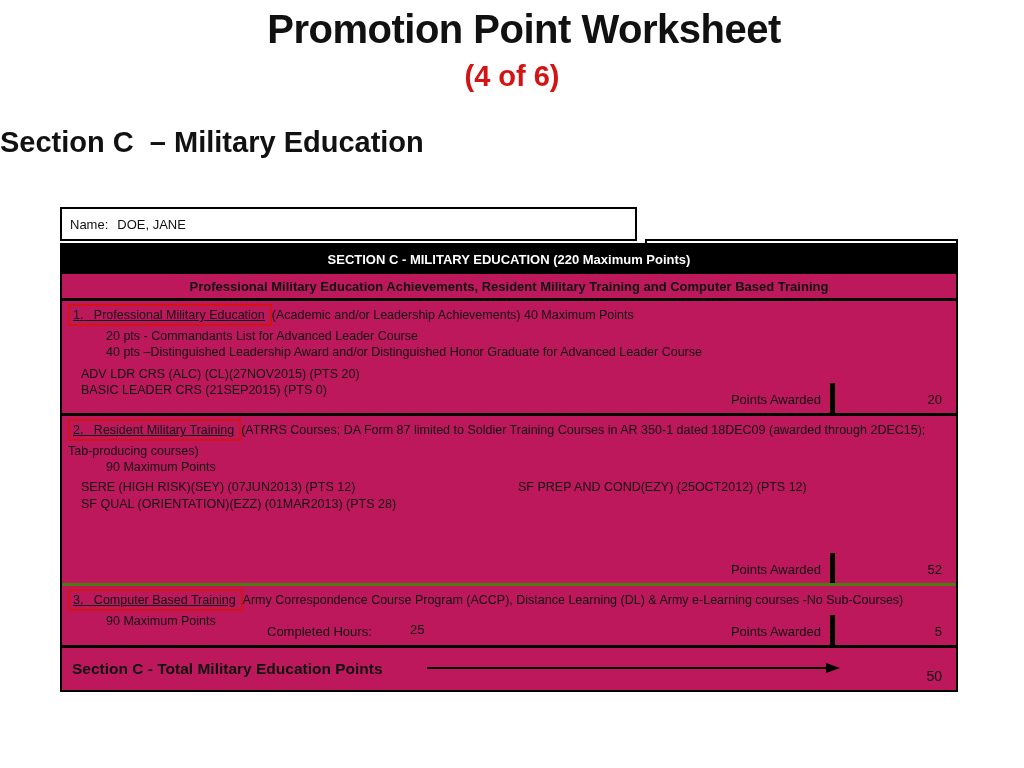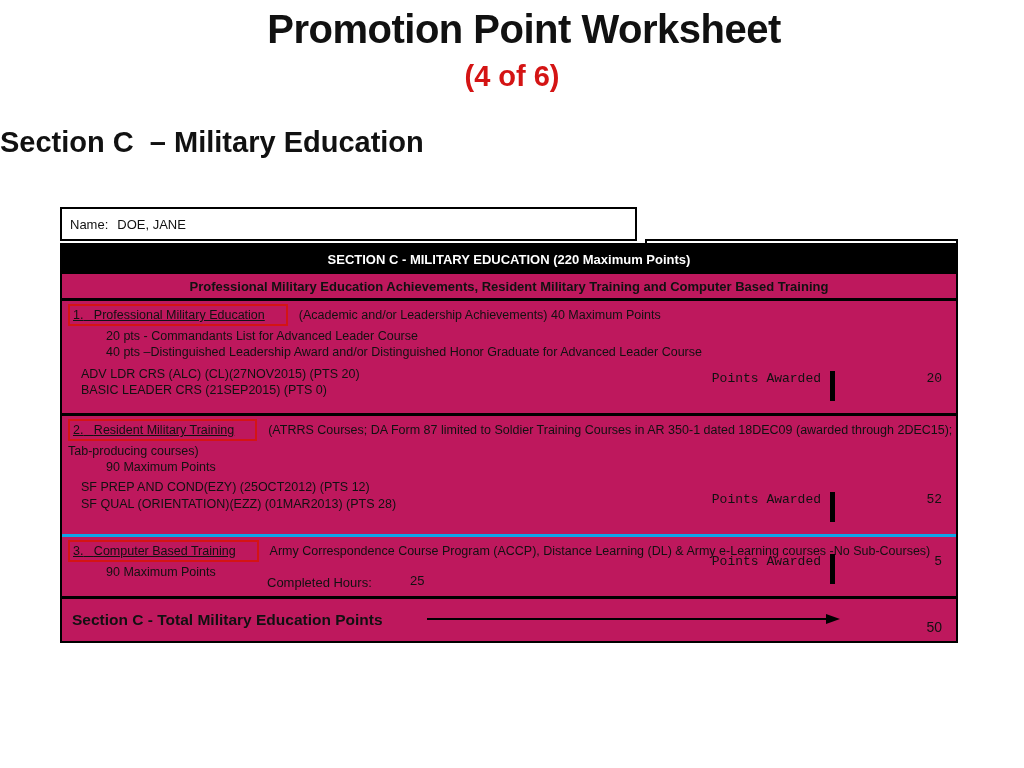--- a/index.html
+++ b/index.html
@@ -30,35 +30,35 @@
 
   
   .form-body{position:absolute;left:60px;top:243px;width:898px;border:2px solid #000;background:#be185d;}
   .black-bar{height:29px;background:var(--bar-bg);color:var(--bar-text);
     display:flex;align-items:center;justify-content:center;font-size:13px;font-weight:bold;}
   .form-subtitle{height:27px;border-bottom:3px solid #000;display:flex;align-items:center;
     justify-content:center;font-size:13px;font-weight:bold;}
 
   .sec{position:relative;font-size:12.5px;line-height:16px;padding:3px 6px 0 6px;}
   .sec1{height:115px;border-bottom:3px solid #000;}
-  .sec2{height:121px;border-bottom:3px solid #0ea5e9;}
+  .sec2{height:170px;border-bottom:3px solid #4d7c0f;}
   .sec3{height:62px;border-bottom:3px solid #000;}
 
   .sec-line1{display:flex;align-items:center;white-space:nowrap;margin-bottom:2px;}
-  .red-box{display:inline-flex;border:2px solid var(--accent-red);padding:1px 21px 1px 3px;margin-right:11px;}
+  .red-box{display:inline-flex;border:2px solid var(--accent-red);padding:1px 5px 1px 3px;margin-right:0;}
   .red-box .inner{text-decoration:underline;white-space:pre;}
   .indent38{padding-left:38px;}
   .indent13{padding-left:13px;}
   .flushleft{padding-left:0;}
   .spacer6{height:6px;}
   .spacer4{height:4px;}
   .course-row{display:flex;padding-left:13px;line-height:17px;}
   .course-left{width:437px;}
 
-  .points-row{position:absolute;right:0;bottom:12px;display:flex;align-items:flex-start;height:30px;font-family:Liberation Mono, monospace;}
+  .points-row{position:absolute;right:0;bottom:0;display:flex;align-items:flex-end;height:30px;}
   .points-row .plabel{font-size:13px;padding-bottom:5px;}
   .points-row .pbar{width:5px;height:30px;background:#000;margin-left:9px;}
   .points-row .pval{width:121px;text-align:right;padding-right:14px;font-size:13px;padding-bottom:5px;}
 
   .hours-label{position:absolute;left:205px;bottom:5px;font-size:13px;}
   .hours-value{position:absolute;left:348px;bottom:7px;font-size:13px;}
 
   .total-row{position:relative;height:42px;}
   .total-label{position:absolute;left:10px;top:50%;transform:translateY(-50%);
     font-size:15.5px;font-weight:bold;}
@@ -112,20 +112,21 @@
     <div class="sec-line1">
       <span class="red-box">
           <span class="inner"><span>2.</span>&nbsp;&nbsp;&nbsp;<span>Resident Military Training</span></span>
         </span>
       <span>(ATRRS Courses; DA Form 87 limited to Soldier Training Courses in AR 350-1 dated 18DEC09 (awarded through 2DEC15);</span>
     </div>
     <div class="flushleft">Tab-producing courses)</div>
     <div class="indent38">90 Maximum Points</div>
     <div class="spacer4"></div>
     <div class="course-row">
+      <span class="course-left">SERE (HIGH RISK)(SEY) (07JUN2013) (PTS 12)</span>
       <span>SF PREP AND COND(EZY) (25OCT2012) (PTS 12)</span>
     </div>
     <div class="course-row">
       <span class="course-left">SF QUAL (ORIENTATION)(EZZ) (01MAR2013) (PTS 28)</span>
     </div>
     <div class="points-row">
       <span class="plabel">Points Awarded</span>
       <span class="pbar"></span>
       <span class="pval">52</span>
     </div>

